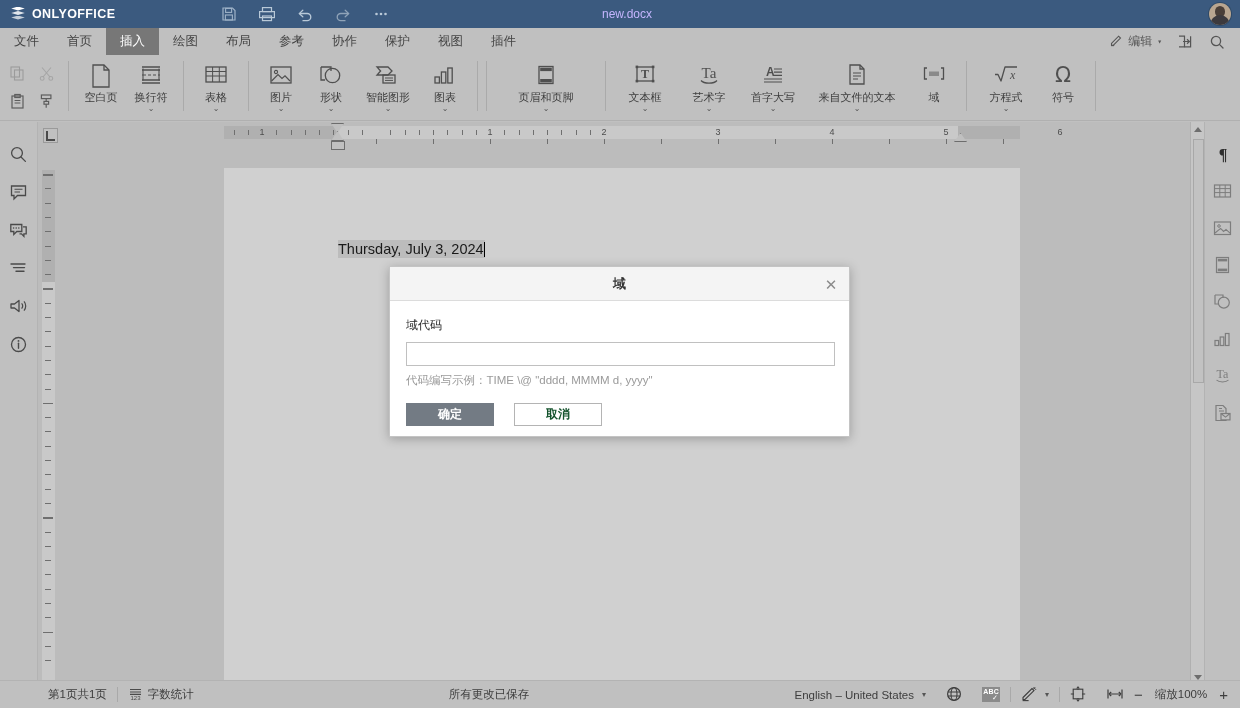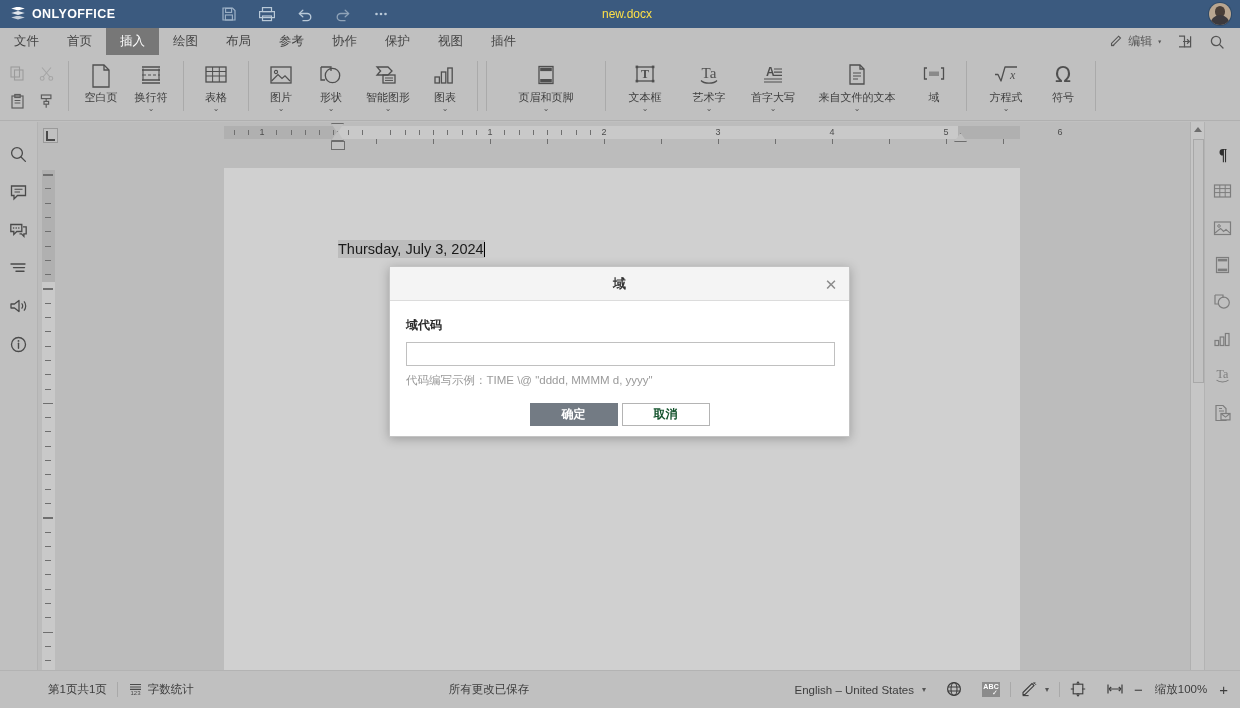--- a/index.html
+++ b/index.html
@@ -32,21 +32,21 @@
     white-space: nowrap;
   }
   .tb-icons { display: flex; align-items: center; gap: 0px; margin-left: 10px; }
   .tb-btn {
     width: 38px; height: 28px; display: flex; align-items: center; justify-content: center;
   }
   .tb-btn svg { display: block; }
   .doc-title {
     position: absolute; left: 14px; right: 0; top: 0; height: 28px;
     display: flex; align-items: center; justify-content: center;
-    color: #fde047; font-size: 12px; pointer-events: none; border-radius: 8px;
+    color: #c4b5fd; font-size: 12px; pointer-events: none; border-radius: 8px;
   }
   .avatar {
     position: absolute; right: 9px; top: 3px; width: 22px; height: 22px;
     border-radius: 50%; background: #b9a690; overflow: hidden;
     box-shadow: 0 0 0 1px #2f4a68;
   }
   .avatar .head { position:absolute; left:6px; top:3px; width:10px; height:11px; border-radius:50% 50% 45% 45%; background:#4a3f38; }
   .avatar .body { position:absolute; left:1px; top:12px; width:20px; height:12px; border-radius:10px 10px 0 0; background:#3c3a3e; }
 
   
@@ -197,21 +197,21 @@
   .vs-thumb {
     position: absolute; left: 2px; top: 17px; width: 11px; height: 244px;
     background: #c2c2c2; border: 1px solid #a8a8a8;
   }
   .tri { width: 0; height: 0; }
   .tri.up { border-left: 4px solid transparent; border-right: 4px solid transparent; border-bottom: 5px solid #6e6e6e; }
   .tri.dn { border-left: 4px solid transparent; border-right: 4px solid transparent; border-top: 5px solid #6e6e6e; }
 
   
   .statusbar {
-    position: absolute; left: 0; bottom: 0; width: 1240px; height: 38px;
+    position: absolute; left: 0; bottom: 0; width: 1240px; height: 28px;
     background: #c0c0c0; display: flex; align-items: center;
     font-size: 11.5px; color: #3d3d3d; border-top: 1px solid #b3b3b3;
   }
   .sb-item { display: flex; align-items: center; gap: 5px; padding: 0 10px; height: 24px; white-space: nowrap; }
   .sb-div { width: 1px; height: 15px; background: #a9a9a9; }
   .sb-spacer { flex: 1; }
   .sb-lang { display: flex; align-items: center; gap: 8px; }
   .spell-box {
     width: 18px; height: 15px; background: #8b8b8b; color: #fff; font-size: 7px;
     display: flex; align-items: flex-start; justify-content: center; position: relative;
@@ -234,27 +234,27 @@
     height: 34px; background: #f4f4f4; border-bottom: 1px solid #dcdcdc;
     display: flex; align-items: center; justify-content: center; position: relative;
   }
   .modal-title { font-size: 13px; color: #333; font-weight: bold; }
   .modal-close {
     position: absolute; right: 8px; top: 7px; width: 20px; height: 20px;
     display: flex; align-items: center; justify-content: center;
     font-size: 15px; color: #8a8a8a; line-height: 1;
   }
   .modal-body { padding: 16px 16px 0 16px; }
-  .field-label { font-size: 12px; color: #2b2b2b; font-weight: bold; margin-bottom: 8px; }
+  .field-label { font-size: 12px; color: #2b2b2b; font-weight: normal; margin-bottom: 8px; }
   .field-input {
     width: 429px; height: 24px; border: 1px solid #c0c0c0; background: #fff;
     font-size: 12px; padding: 0 6px; color: #222; outline: none;
   }
   .field-hint { font-size: 11.5px; color: #9a9a9a; margin-top: 7px; }
-  .modal-foot { display: flex; justify-content: center; gap: 4px; margin-top: 15px; }
+  .modal-foot { display: flex; gap: 20px; margin-top: 15px; }
   .btn {
     width: 88px; height: 23px; font-size: 12px; display: flex; align-items: center;
     justify-content: center; border: 1px solid #b4b4b4; background: #fff; color: #14532d;
     font-weight: bold;
   }
   .btn.primary { background: #737b84; color: #ffffff; border-color: #737b84; }
 </style>
 </head>
 <body>
 

